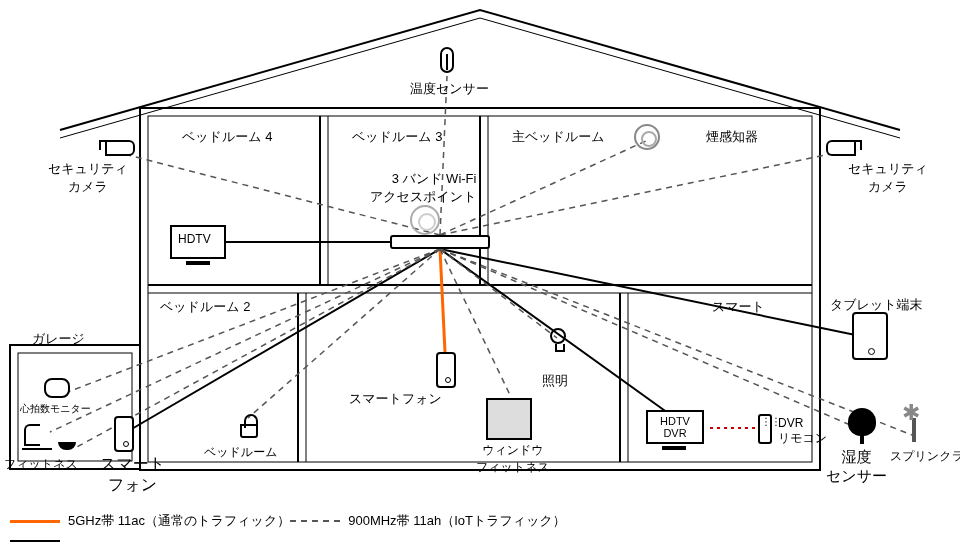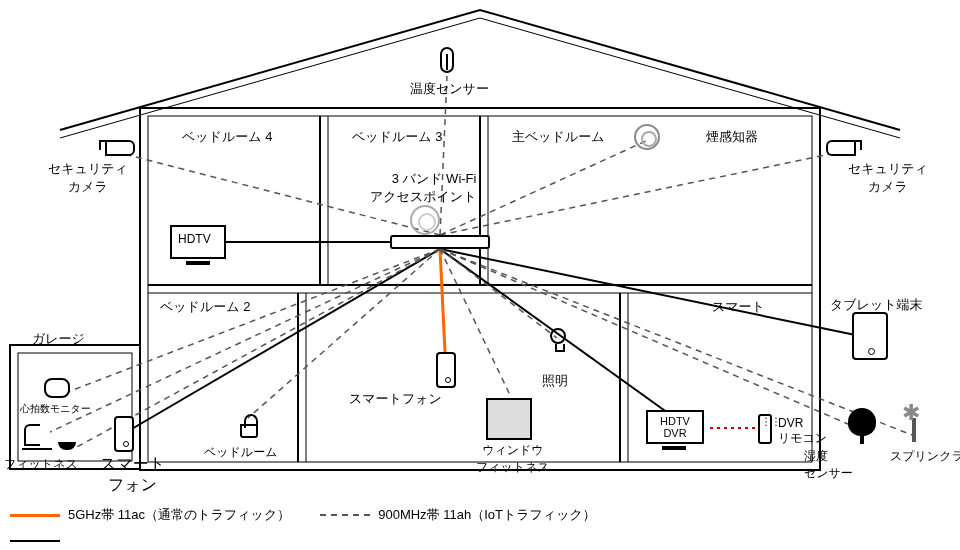--- a/index.html
+++ b/index.html
@@ -1,21 +1,21 @@
 <!DOCTYPE html>
 <html><head>
 <meta charset="utf-8">
 <style>
 *{margin:0;padding:0;box-sizing:border-box}
 body{width:960px;height:550px;font-family:"Meiryo","Hiragino Kaku Gothic Pro",sans-serif;font-size:13px;color:#000;background:#fff;position:relative}
 .stage{position:absolute;inset:0}
 .lbl{position:absolute;white-space:nowrap;font-size:13px;color:#000}
 .box{position:absolute;border:2px solid #000;background:#fff;font-size:12px;text-align:center;display:flex;align-items:center;justify-content:center}
 .legend{position:absolute;left:10px;bottom:8px;font-size:13px}
-.legend-row{display:flex;gap:30px;margin-top:16px}
+.legend-row{display:flex;margin-top:10px}
 .li{display:flex;align-items:center;gap:8px}
 .swatch{width:50px;height:0;border-top:2px solid #000}
 .sw-orange{border-top:3px solid #f60}
 .sw-dash{border-top:2px dashed #555}
 .sw-dot{border-top:2px dotted #c00}
 svg{position:absolute;inset:0;pointer-events:none}
 
 .thermo{position:absolute;left:440px;top:47px;width:14px;height:26px;border:2px solid #000;border-radius:9px;background:#fff}
 .thermo::after{content:"";position:absolute;left:4px;top:5px;width:2px;height:16px;background:#000}
 .tv{position:absolute;border:2px solid #000}
@@ -145,21 +145,21 @@
 
 <div class="box" style="left:646px;top:410px;width:58px;height:34px;font-size:11px;line-height:1.1;white-space:pre-line">HDTV
 DVR</div>
 <div class="stand" style="left:662px;top:446px"></div>
 
 <div class="remote" style="left:758px;top:414px"></div>
 <div class="lbl" style="left:778px;top:416px;white-space:pre-line;font-size:12px">DVR
 リモコン</div>
 
 <div class="tree" style="left:848px;top:408px"></div>
-<div class="lbl" style="left:804px;top:448px;white-space:pre-line;font-size:12px">湿度
+<div class="lbl" style="left:826px;top:448px;white-space:pre-line;text-align:center;font-size:15px">湿度
 センサー</div>
 
 <div class="sprink" style="left:912px;top:418px"></div>
 <div class="lbl" style="left:890px;top:448px;font-size:12px">スプリンクラー</div>
 
 <div class="lock" style="left:240px;top:424px"></div>
 <div class="lbl" style="left:204px;top:444px;font-size:12px">ベッドルーム</div>
 
 <div class="pebble" style="left:44px;top:378px"></div>
 <div class="lbl" style="left:20px;top:402px;font-size:10px">心拍数モニター</div>

